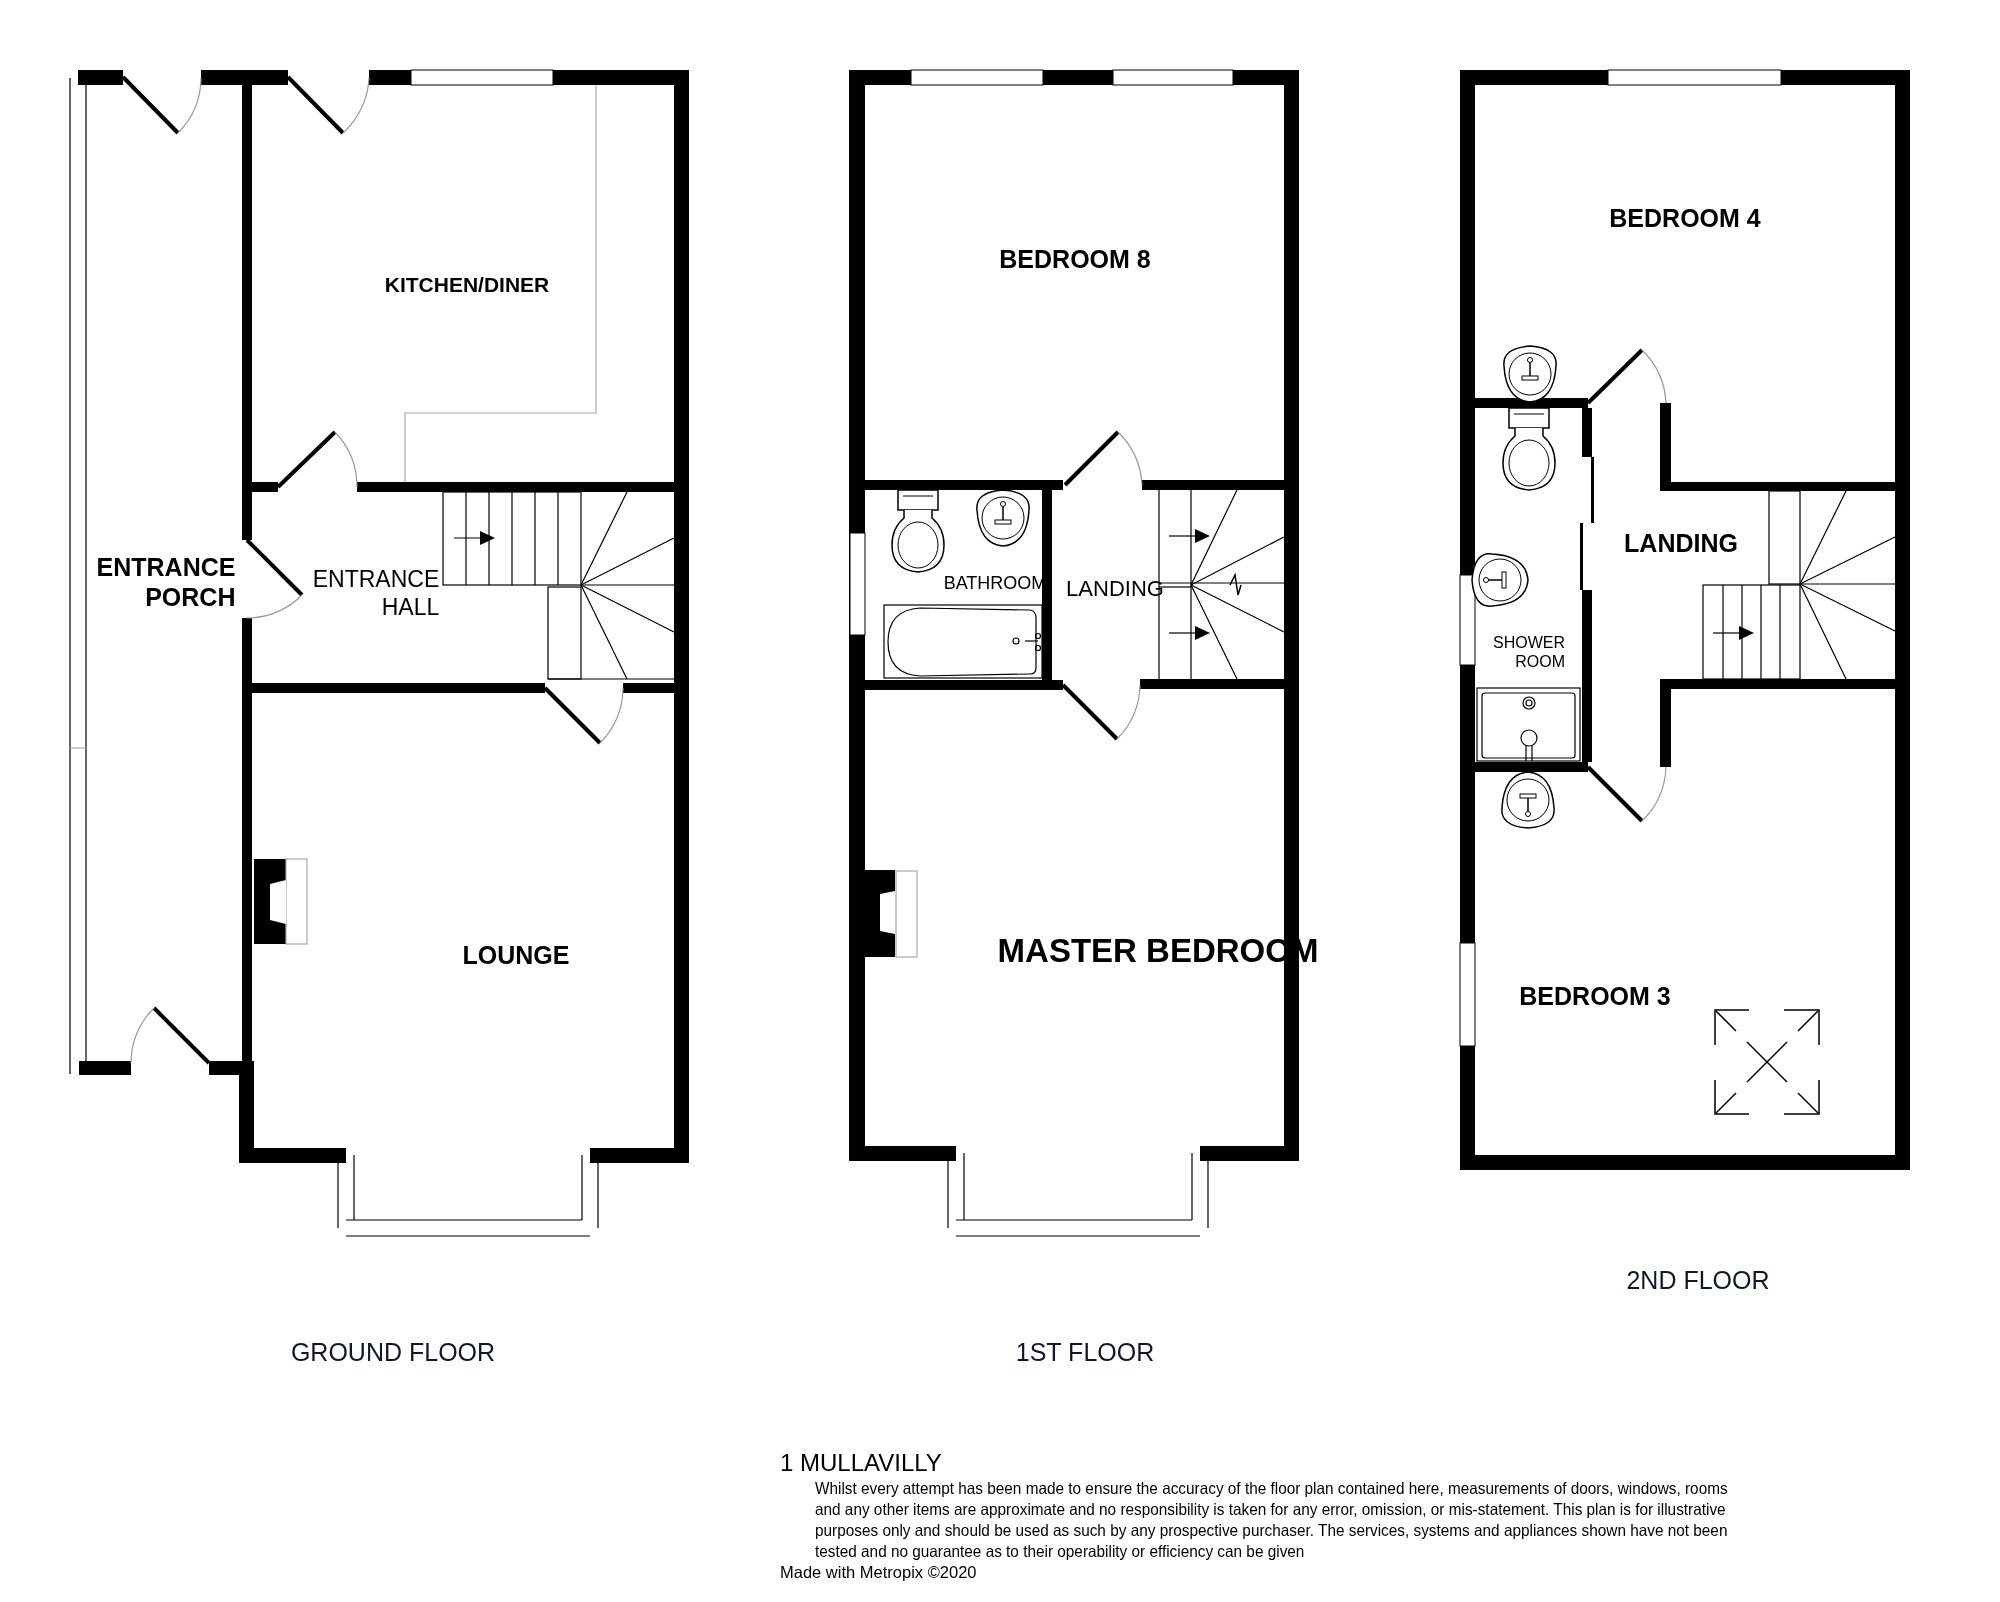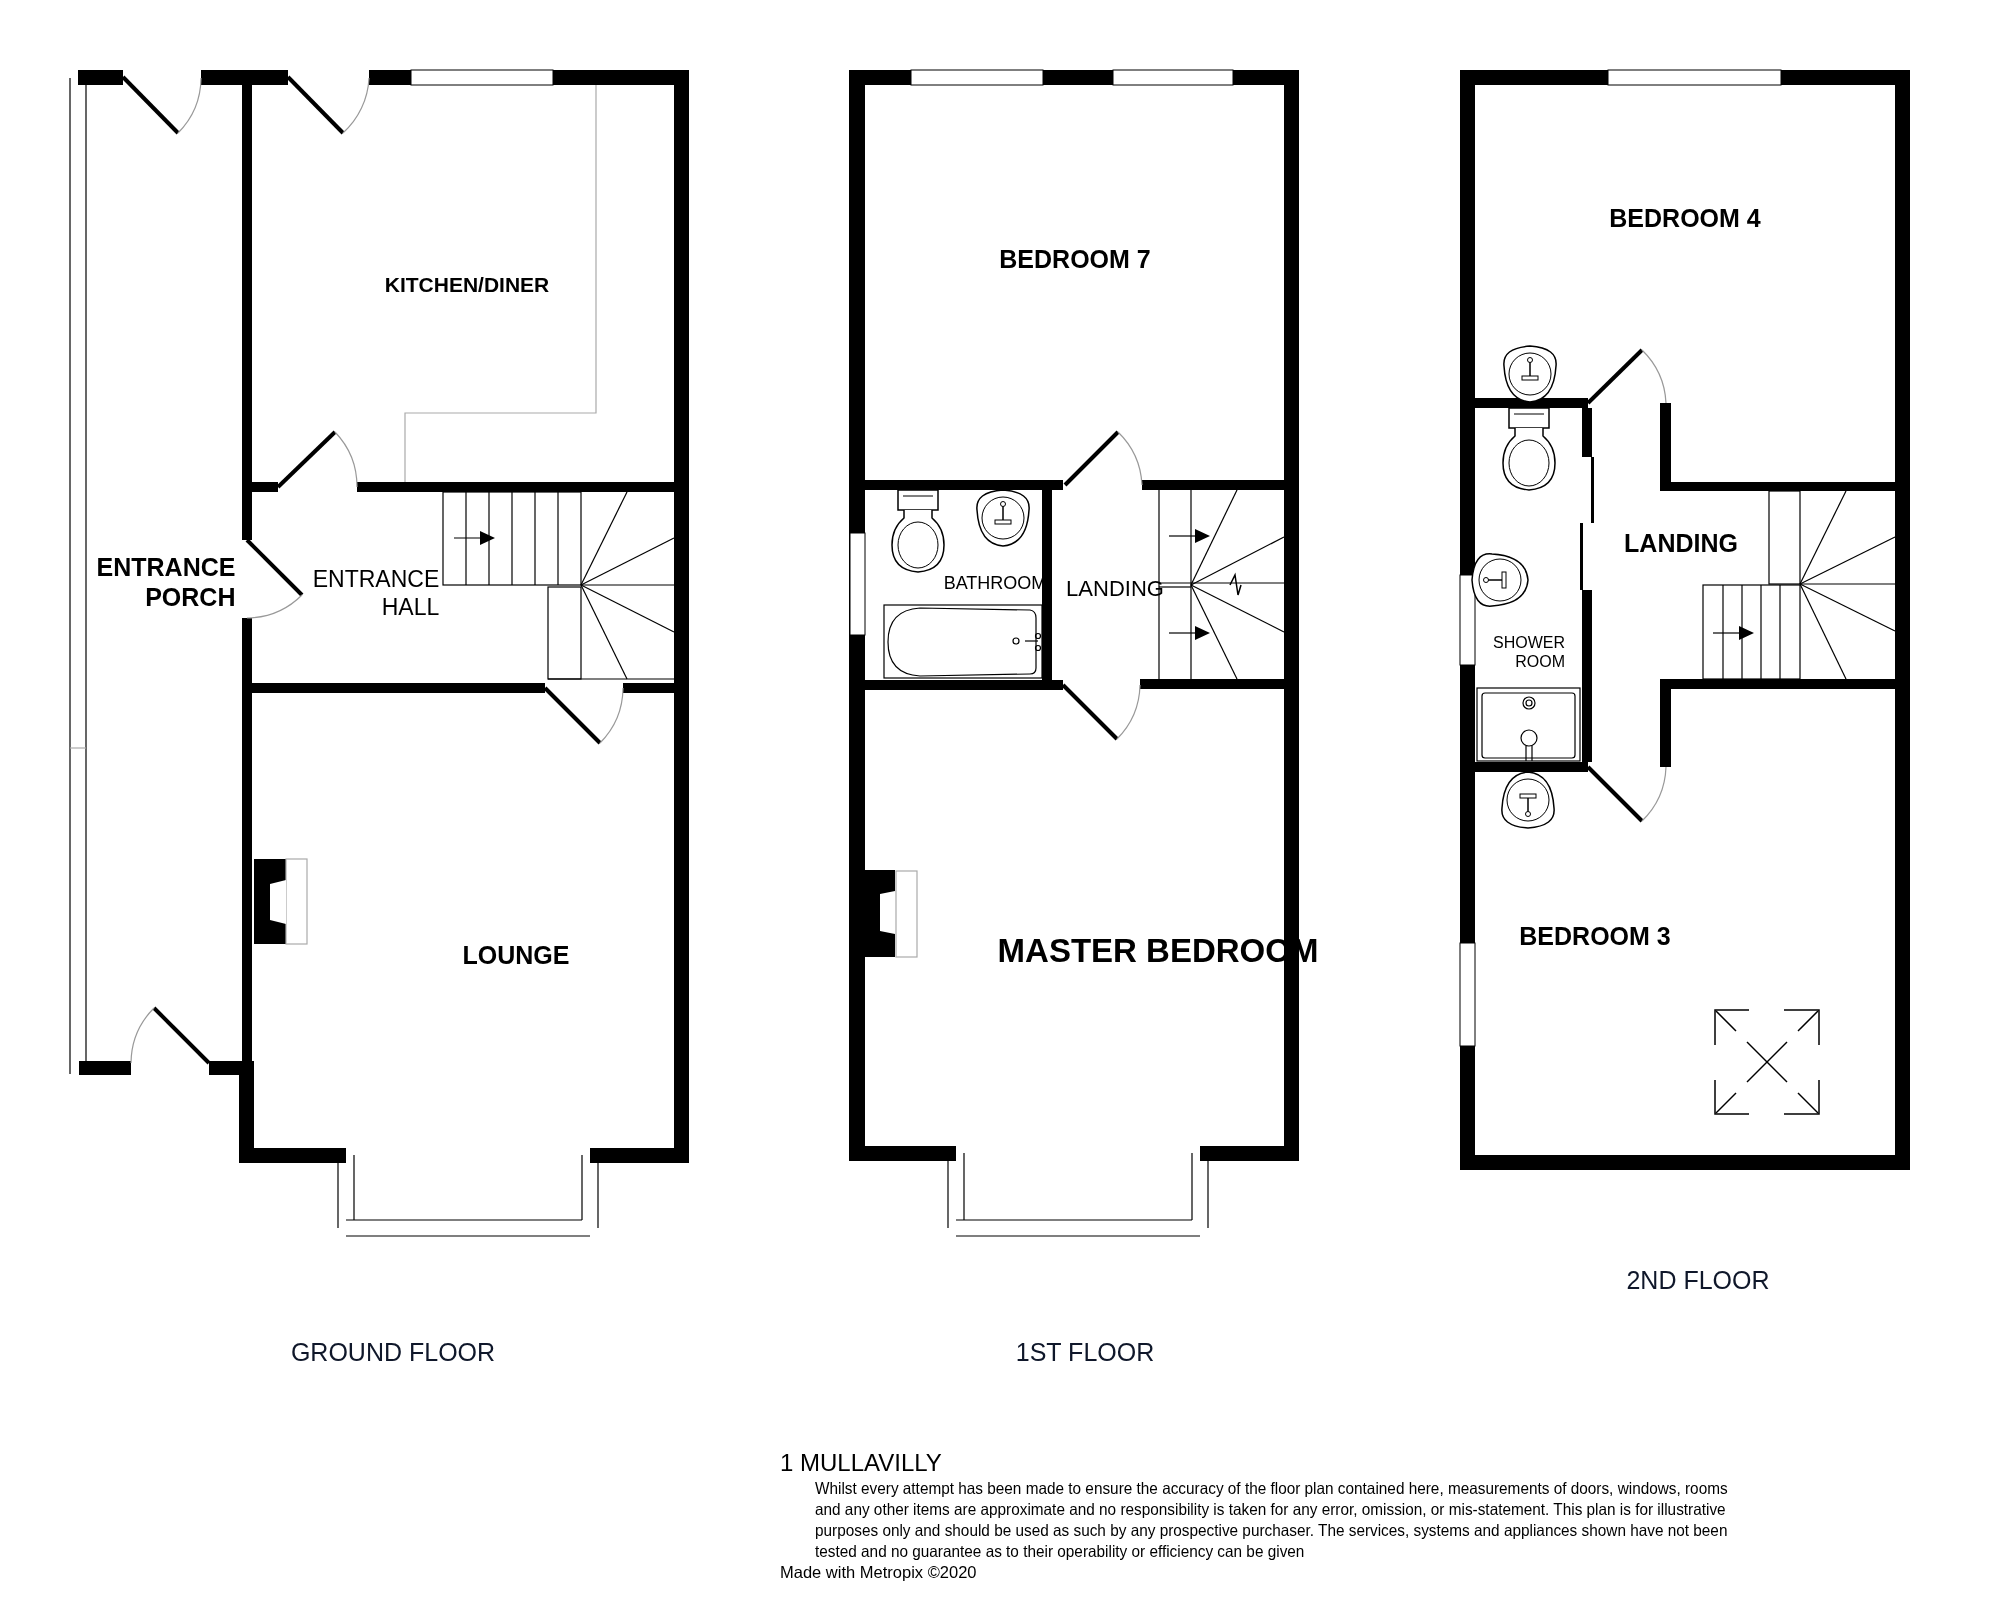--- a/index.html
+++ b/index.html
@@ -261,30 +261,30 @@
   </g>
 </svg>
 
 <div class="room-label" style="left:166px;top:582px;font-size:25px;">ENTRANCE
 PORCH</div>
 <div class="room-label" style="left:467px;top:285px;font-size:21px;">KITCHEN/DINER</div>
 <div class="room-label small" style="left:376px;top:594px;font-size:23px;">ENTRANCE
 HALL</div>
 <div class="room-label" style="left:516px;top:955px;font-size:25px;">LOUNGE</div>
 
-<div class="room-label" style="left:1075px;top:259px;font-size:25px;">BEDROOM 7</div>
+<div class="room-label" style="left:1075px;top:259px;font-size:25px;">BEDROOM 8</div>
 <div class="room-label small" style="left:995px;top:584px;font-size:18px;">BATHROOM</div>
 <div class="room-label small" style="left:1115px;top:589px;font-size:22px;">LANDING</div>
 <div class="room-label" style="left:1111px;top:951px;font-size:33px;margin-left:47px;">MASTER BEDROOM</div>
 
 <div class="room-label" style="left:1685px;top:218px;font-size:25px;">BEDROOM 4</div>
 <div class="room-label" style="left:1681px;top:543px;font-size:25px;">LANDING</div>
 <div class="room-label small" style="left:1529px;top:652px;font-size:16px;">SHOWER
 ROOM</div>
-<div class="room-label" style="left:1595px;top:936px;font-size:25px;">BEDROOM 3</div>
+<div class="room-label" style="left:1595px;top:996px;font-size:25px;">BEDROOM 3</div>
 
 <div class="floor-label" style="left:393px;top:1352px;">GROUND FLOOR</div>
 <div class="floor-label" style="left:1085px;top:1352px;">1ST FLOOR</div>
 <div class="floor-label" style="left:1698px;top:1280px;">2ND FLOOR</div>
 
 <div class="footer">
   <div class="addr">1 MULLAVILLY</div>
   <div class="disc">Whilst every attempt has been made to ensure the accuracy of the floor plan contained here, measurements of doors, windows, rooms and any other items are approximate and no responsibility is taken for any error, omission, or mis-statement. This plan is for illustrative purposes only and should be used as such by any prospective purchaser. The services, systems and appliances shown have not been tested and no guarantee as to their operability or efficiency can be given</div>
   <div class="credit">Made with Metropix ©2020</div>
 </div>

